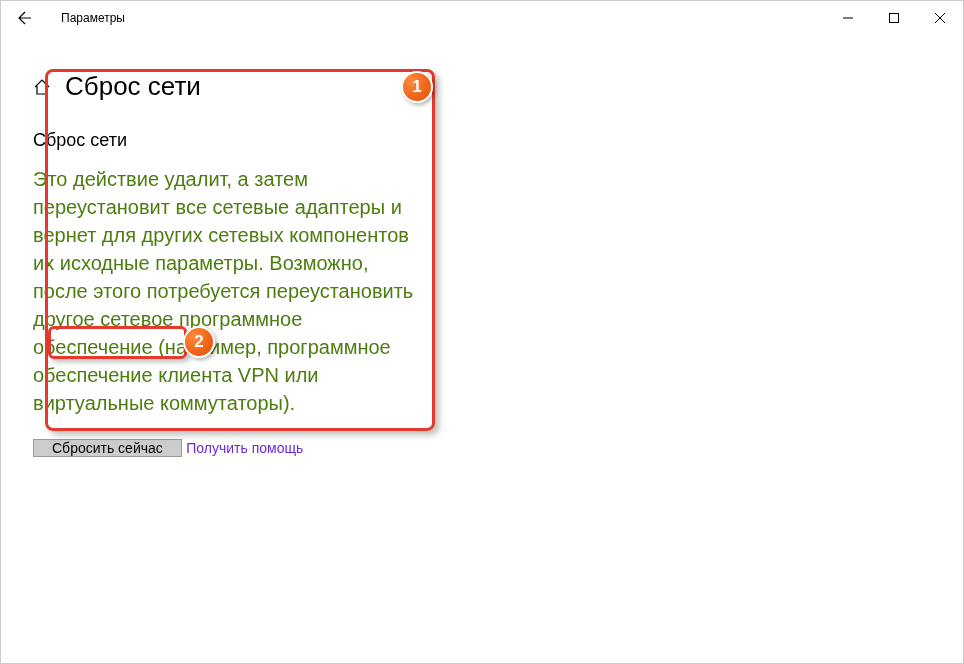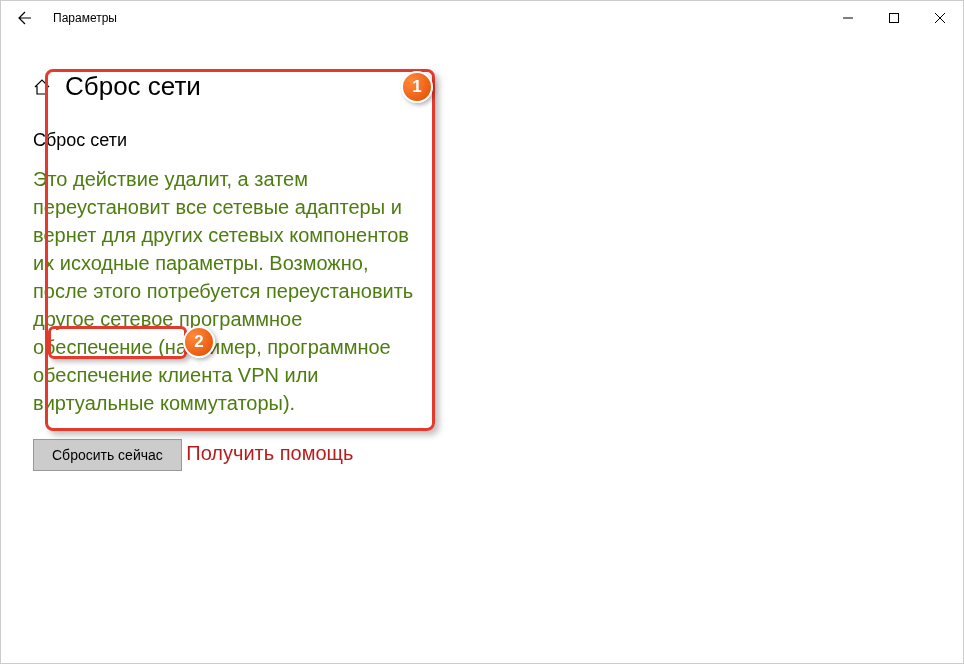--- a/index.html
+++ b/index.html
@@ -25,21 +25,21 @@
     .titlebar {
       height: 34px;
       display: flex;
       align-items: center;
       justify-content: space-between;
       padding: 0 0 0 14px;
     }
     .titlebar-left {
       display: flex;
       align-items: center;
-      gap: 18px;
+      gap: 26px;
     }
     .back-arrow {
       width: 20px;
       height: 20px;
       display: flex;
       align-items: center;
       justify-content: center;
     }
     .back-arrow svg {
       width: 16px;
@@ -101,37 +101,37 @@
     }
     .body-text {
       font-size: 20px;
       color: #4d7c0f;
       line-height: 1.4;
       max-width: 390px;
       margin-bottom: 14px;
     }
     .reset-button {
       display: inline-block;
-      padding: 7px 18px;
+      padding: 0 18px;
       background: #ccc;
       border: 1px solid #999;
       font-size: 14px;
       color: #000;
       margin-top: 8px;
       margin-bottom: 22px;
     }
     .help-title {
       font-size: 18px;
       font-weight: 400;
       color: #000;
       margin-bottom: 10px;
     }
     .help-link {
-      color: #b91c1c;
-      font-size: 20px;
+      color: #6d28d9;
+      font-size: 14px;
       text-decoration: none;
     }
     .highlight-box-1 {
       position: absolute;
       border: 3px solid #e23b2e;
       border-radius: 8px;
       box-shadow: 4px 4px 6px rgba(0,0,0,0.25);
       pointer-events: none;
       left: 44px;
       top: 68px;

